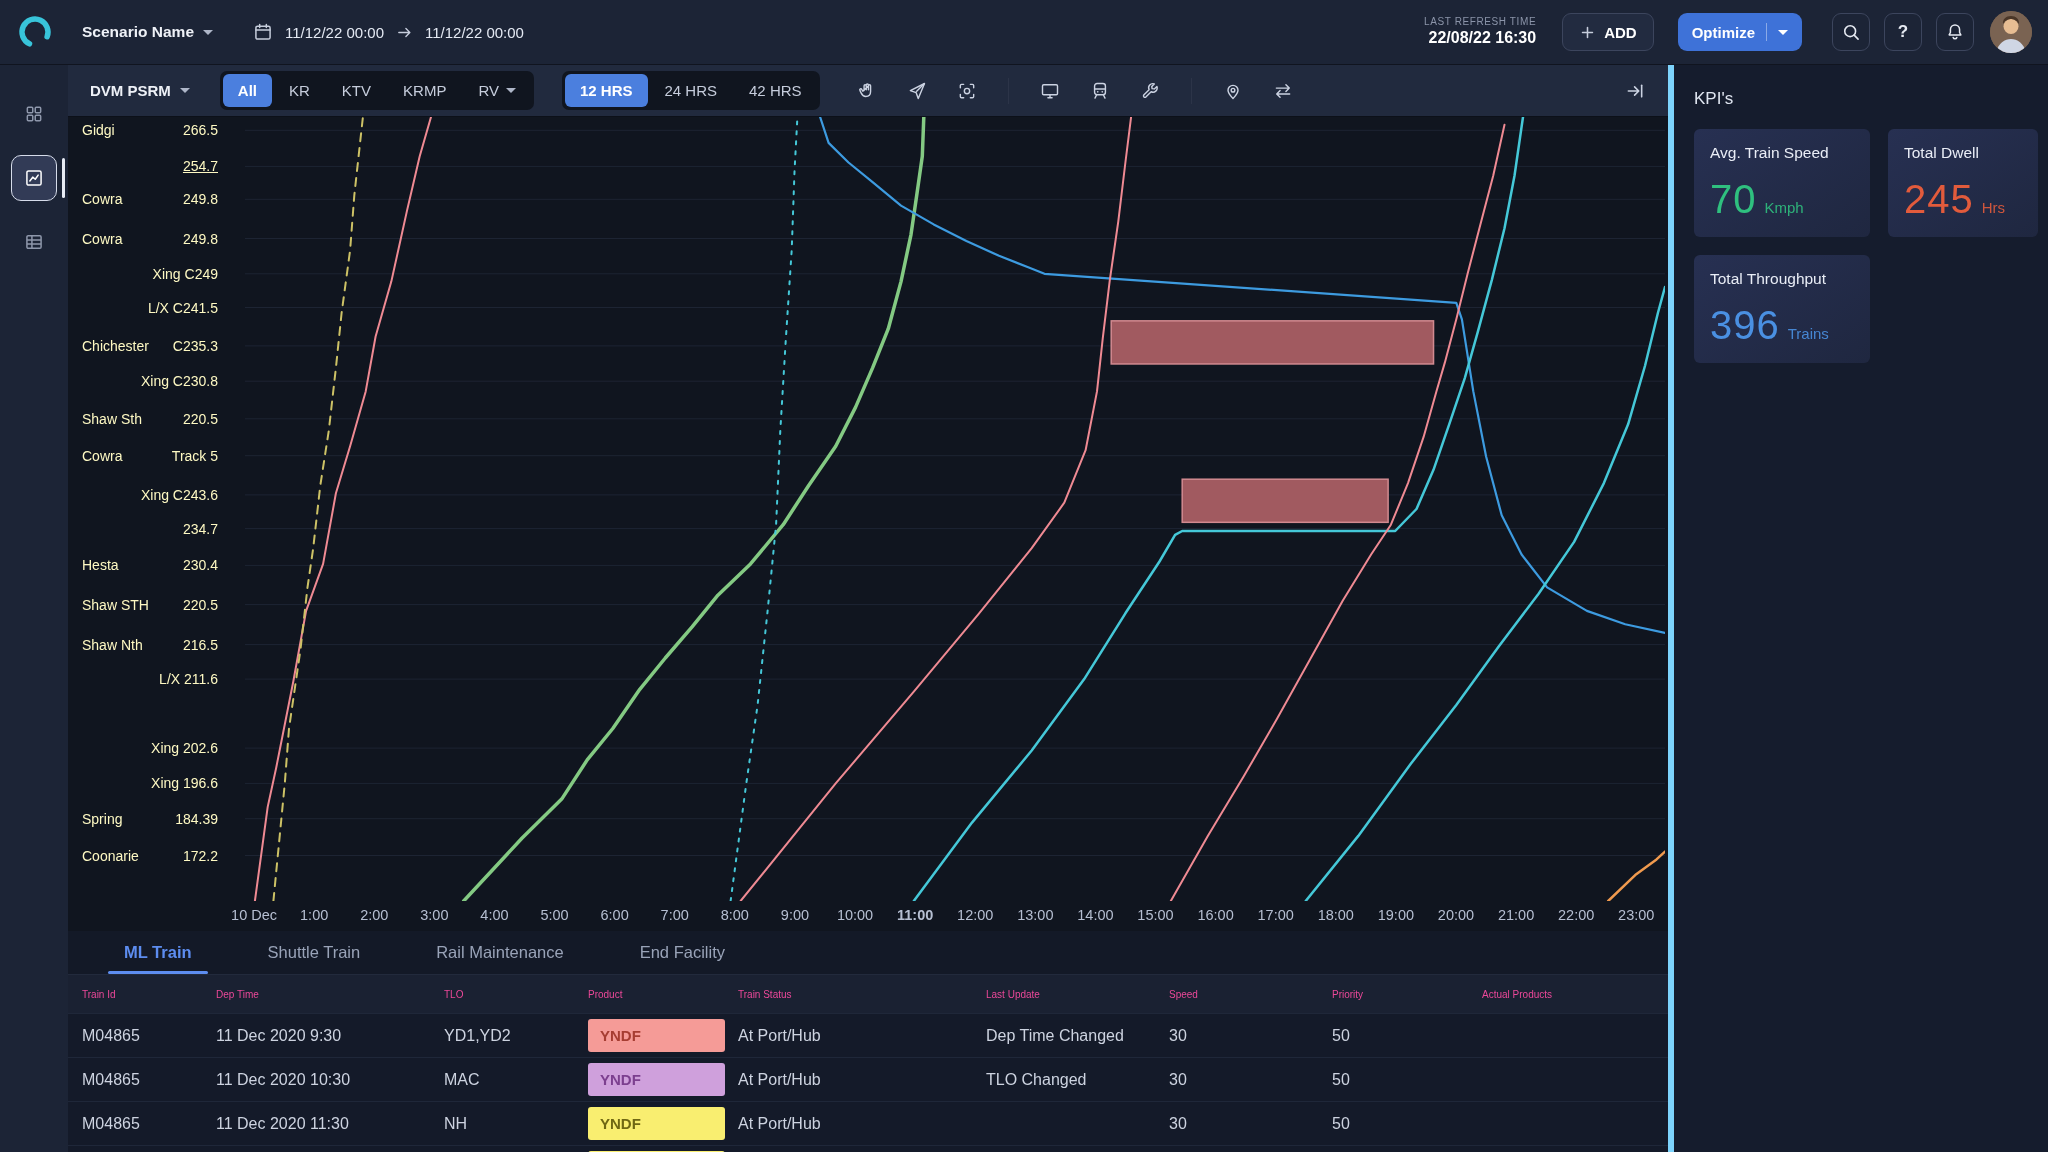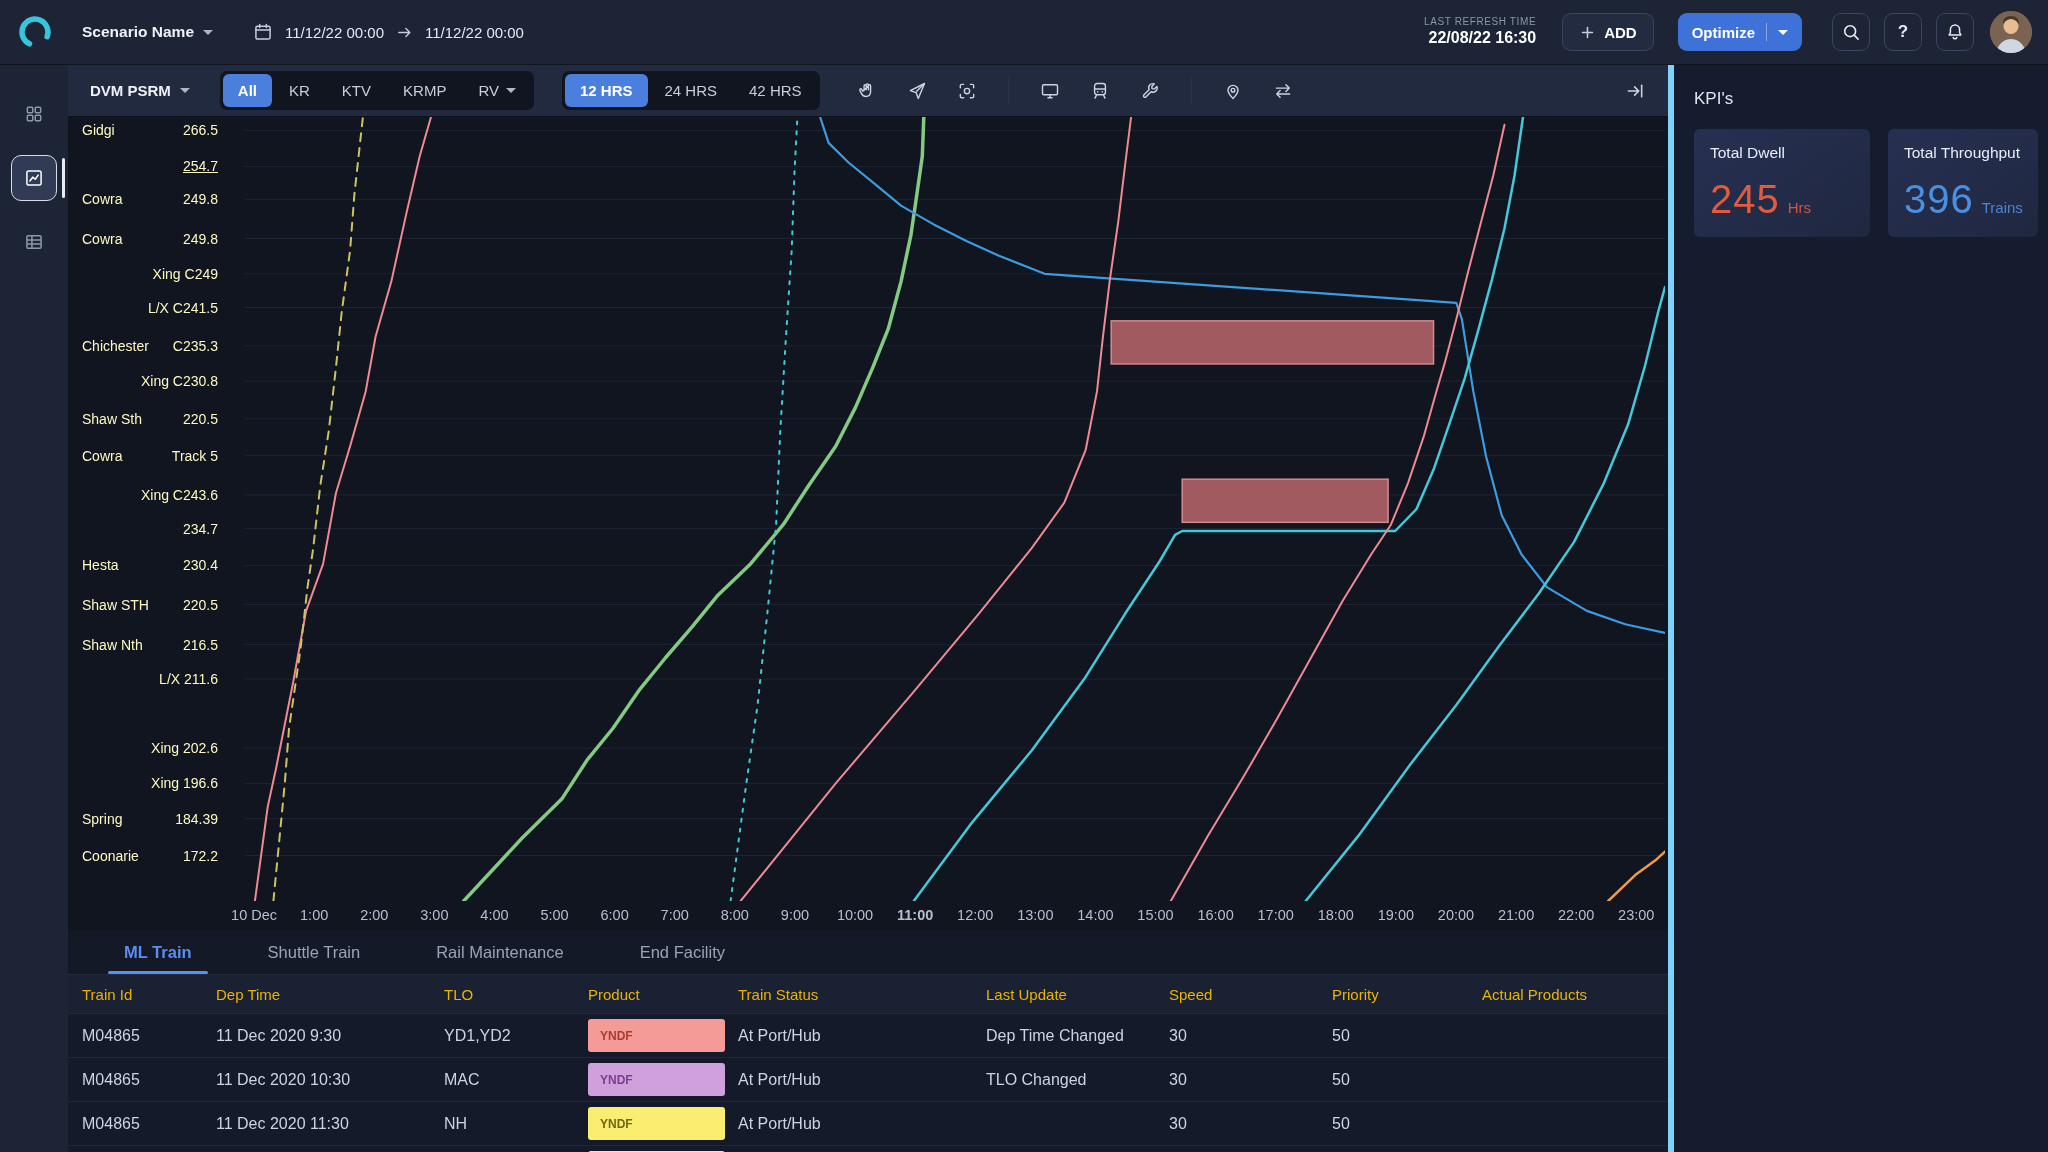--- a/index.html
+++ b/index.html
@@ -63,25 +63,25 @@
   .axis{position:relative;flex:0 0 30px;height:30px;background:#10151f}
   .axis-inner{position:absolute;left:177px;width:1420px;height:100%}
   .tlabel{position:absolute;top:6px;transform:translateX(-50%);font-size:14.5px;color:#b6bfd2;white-space:nowrap}
 
   
   .tabs{flex:0 0 44px;display:flex;align-items:stretch;padding-left:30px;gap:24px;border-bottom:1px solid #222a3c;background:#131927}
   .tab{color:#99a3b8;font-size:16.5px;padding:0 26px;position:relative}
   .tab.active{color:#5d8df0;font-weight:700}
   .tab.active::after{content:"";position:absolute;left:10px;right:10px;bottom:0;height:3px;background:#5d8df0;border-radius:2px}
   .thead,.trow{display:grid;grid-template-columns:134px 228px 144px 150px 248px 183px 163px 150px 1fr;align-items:center;padding-left:14px}
-  .thead{flex:0 0 38px;height:38px;background:#1a2132;color:#eab308;font-size:15px}
+  .thead{flex:0 0 38px;height:38px;background:#1a2132;color:#ec4899;font-size:10px}
   .tbody{flex:1 0 auto}
   .trow{height:44px;border-top:1px solid #1f2739;color:#cdd3e0;font-size:16px;background:#141a29}
   .cell{overflow:hidden;text-overflow:ellipsis;white-space:nowrap;padding-right:10px}
-  .badge{width:137px;height:33px;display:flex;align-items:center;padding:0 12px;border-radius:3px;font-size:12px;font-weight:600}
+  .badge{width:137px;height:33px;display:flex;align-items:center;padding:0 12px;border-radius:3px;font-size:15px;font-weight:600}
 
   svg.ic{width:20px;height:20px}
   svg.ic-sm{width:17px;height:17px}
 </style>
 </head>
 <body>
 
 <header class="topbar">
   <div class="logo">
     <svg width="40" height="40" viewBox="0 0 40 40">
@@ -473,20 +473,27 @@
         <span class="cell"></span>
         <span class="cell"></span>
       </div>
     </div>
 </main>
 
 <aside class="rightpanel">
   <div class="kpi-title">KPI's</div>
   <div class="kpi-grid">
       <div class="kcard">
+        <div class="klabel">Avg. Train Speed</div>
+        <div class="kval">
+          <span class="knum" style="color: rgb(47, 192, 127);">70</span>
+          <span class="kunit" style="color: rgb(47, 192, 127);">Kmph</span>
+        </div>
+      </div>
+      <div class="kcard">
         <div class="klabel">Total Dwell</div>
         <div class="kval">
           <span class="knum" style="color: rgb(226, 91, 60);">245</span>
           <span class="kunit" style="color: rgb(226, 91, 60);">Hrs</span>
         </div>
       </div>
       <div class="kcard">
         <div class="klabel">Total Throughput</div>
         <div class="kval">
           <span class="knum" style="color: rgb(74, 144, 226);">396</span>

